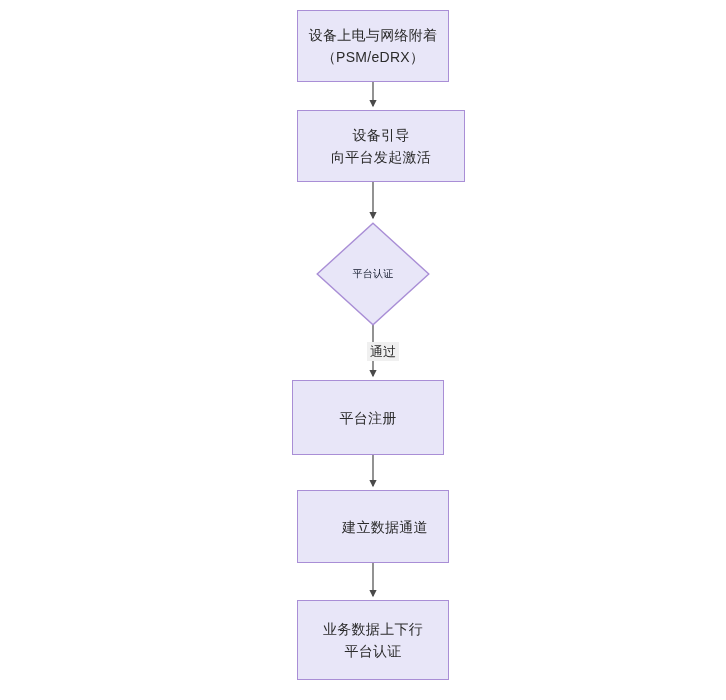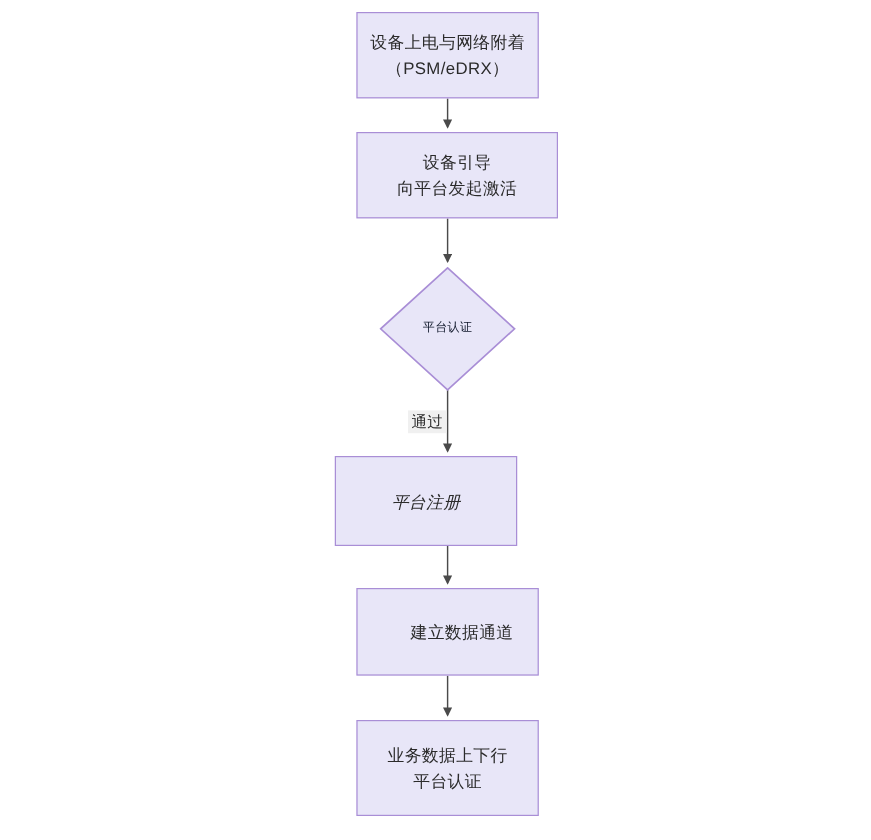--- a/index.html
+++ b/index.html
@@ -120,23 +120,23 @@
     <span class="line">向平台发起激活</span>
   </div>
 
   <div class="node-decision" style="left:316px; top:222px; width:114px; height:104px;">
     <svg class="diamond-shape" viewBox="0 0 114 104" preserveAspectRatio="none">
       <polygon points="57,1.2 112.8,52 57,102.8 1.2,52" fill="#e8e6f8" stroke="#a98ed6" stroke-width="1.4"></polygon>
     </svg>
     <span class="decision-label">平台认证</span>
   </div>
 
-  <div class="edge-label" style="left:340px; top:342px;">通过</div>
+  <div class="edge-label" style="left:367px; top:342px;">通过</div>
 
-  <div class="node" style="left:279px; top:380px; width:152px; height:75px;font-style:italic;">
+  <div class="node" style="left:292px; top:380px; width:152px; height:75px;">
     <span class="line">平台注册</span>
   </div>
 
   <div class="node" style="left:297px; top:490px; width:152px; height:73px;padding-left:24px;">
     <span class="line">建立数据通道</span>
   </div>
 
   <div class="node" style="left:297px; top:600px; width:152px; height:80px;">
     <span class="line">业务数据上下行</span>
     <span class="line">平台认证</span>

